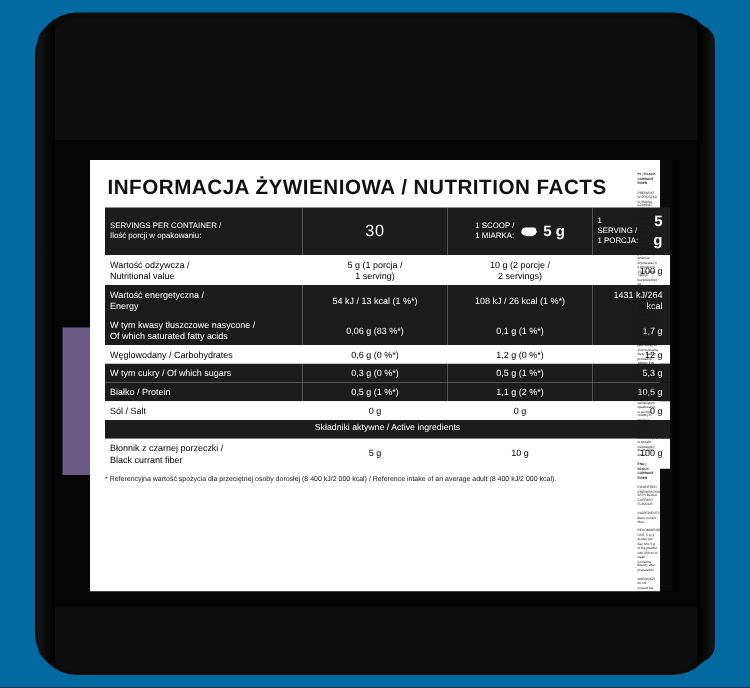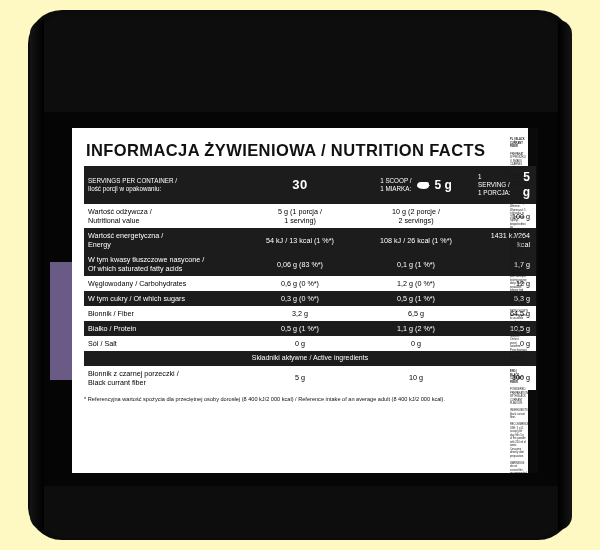--- a/index.html
+++ b/index.html
@@ -11,21 +11,21 @@
     width: 600px;
     height: 550px;
     overflow: hidden;
     font-family: "Liberation Sans", sans-serif;
   }
 
   #stage {
     position: relative;
     width: 600px;
     height: 550px;
-    background: #fef9c3;
+    background: #0369a1;
   }
 
   
   .jar {
     position: absolute;
     left: 28px;
     top: 10px;
     width: 544px;
     height: 530px;
     background: #0b0b0b;
@@ -138,21 +138,21 @@
   
   tr.hdr td {
     background: #1c1c1c;
     color: #fff;
     font-size: 6.6px;
     padding-top: 4px;
     padding-bottom: 4px;
   }
   .serv-count {
     font-size: 13px;
-    font-weight: bold;
+    font-weight: normal;
     text-align: left;
     letter-spacing: 0.5px;
   }
   .hdr-big {
     font-size: 12px;
     font-weight: bold;
   }
   .hdr-small {
     font-size: 6.3px;
     line-height: 1.3;
@@ -302,26 +302,20 @@
           <td class="col-a">0,6 g (0 %*)</td>
           <td class="col-b">1,2 g (0 %*)</td>
           <td class="col-c">12 g</td>
         </tr>
         <tr class="dark">
           <td class="col-name">W tym cukry / Of which sugars</td>
           <td class="col-a">0,3 g (0 %*)</td>
           <td class="col-b">0,5 g (1 %*)</td>
           <td class="col-c">5,3 g</td>
         </tr>
-        <tr class="light">
-          <td class="col-name">Błonnik / Fiber</td>
-          <td class="col-a">3,2 g</td>
-          <td class="col-b">6,5 g</td>
-          <td class="col-c">64,5 g</td>
-        </tr>
         <tr class="dark">
           <td class="col-name">Białko / Protein</td>
           <td class="col-a">0,5 g (1 %*)</td>
           <td class="col-b">1,1 g (2 %*)</td>
           <td class="col-c">10,5 g</td>
         </tr>
         <tr class="light">
           <td class="col-name">Sól / Salt</td>
           <td class="col-a">0 g</td>
           <td class="col-b">0 g</td>

